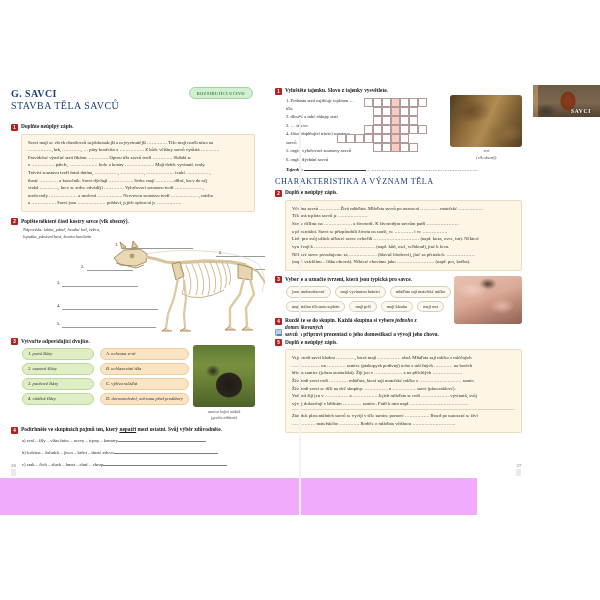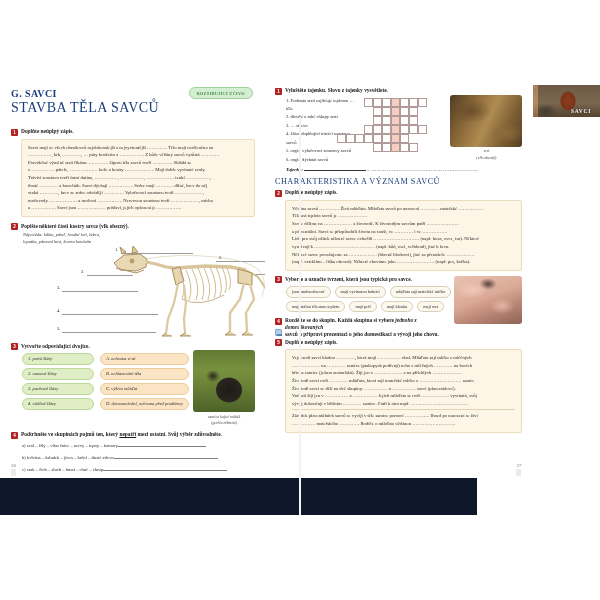--- a/index.html
+++ b/index.html
@@ -3,21 +3,21 @@
 <meta charset="utf-8">
 <style>
   * { box-sizing: border-box; }
   html, body { margin:0; padding:0; }
   body {
     width:600px; height:600px;
     background:#ffffff;
     font-family:"Liberation Serif", serif;
     overflow:hidden;
   }
-  .sheet { position:absolute; left:0; top:80px; width:477px; height:435px; background:#0f172a; display:flex; }
+  .sheet { position:absolute; left:0; top:80px; width:477px; height:435px; background:#f0abfc; display:flex; }
   .outer { position:absolute; inset:0; background:#ffffff; }
 
   
   .banner { position:absolute; left:0; top:85px; width:600px; height:32px; display:flex; overflow:hidden; }
   .banner .half { position:relative; width:300px; height:32px; display:flex; }
   .ph { height:32px; position:relative; overflow:hidden; }
   .ph-tort { width:88px; background:
       radial-gradient(ellipse 16px 11px at 22px 22px, #2e2a24 0%, #3e382e 55%, rgba(0,0,0,0) 60%),
       radial-gradient(ellipse 13px 9px at 52px 15px, #43392c 0%, #56493a 55%, rgba(0,0,0,0) 60%),
       radial-gradient(ellipse 10px 7px at 72px 10px, #50432f 0%, #60523c 55%, rgba(0,0,0,0) 60%),
@@ -41,21 +41,21 @@
   .banner-label.left { left:9px; }
   .banner-label.right { right:9px; }
 
   
   .page { width:300px; height:398px; position:relative; padding:6px 10px 0 11px; background:#ffffff; }
   .page.right { padding-left:10px; padding-right:11px; }
   .gutter { position:absolute; left:299px; top:117px; width:2px; height:398px; background:#f2f2f2; }
 
   
   h1.chapter { font-size:10px; color:#1a3f7a; letter-spacing:.4px; margin:2px 0 1px 0; font-weight:bold; }
-  h2.section { font-size:14px; color:#1a3f7a; letter-spacing:.5px; margin:0 0 12px 0; font-weight:normal; }
+  h2.section { font-size:10px; color:#1a3f7a; letter-spacing:.5px; margin:0 0 12px 0; font-weight:normal; }
   h2.section2 { font-size:8.2px; color:#1a3f7a; letter-spacing:.5px; margin:5px 0 3px 0; font-weight:normal; }
 
   .badge { position:absolute; right:12px; top:7px; background:#d4eed2; border:1px solid #9ed49a;
       color:#3e8a40; font-size:4.2px; letter-spacing:.35px; padding:2.5px 7px; border-radius:8px; font-weight:bold; }
 
   .ex { display:flex; align-items:flex-start; gap:3px; margin-top:4px; }
   .num { flex:0 0 auto; width:7px; height:7px; background:#b32222; color:#fff; font-size:4.6px;
       display:flex; align-items:center; justify-content:center; border-radius:1px;
       font-family:"Liberation Sans", sans-serif; font-weight:bold; margin-top:.5px; }
   .ex-title { font-size:5.4px; font-weight:bold; color:#1a1a1a; line-height:1.25; }
@@ -363,21 +363,21 @@
           <div class="cap">(vlk obecný)</div>
         </div>
       </div>
 
       <div class="tajenka">
         <span>Tajenka:</span>
         <span style="display:inline-block; width:62px; border-bottom:.6px solid #333; height:5px;"></span>
         <span class="dots">– ………………………………………………………</span>
       </div>
 
-      <h2 class="section2">CHARAKTERISTIKA A VÝZNAM SAVCŮ</h2>
+      <h2 class="section2">CHARAKTERISTIKA A VÝZNAM TĚLA</h2>
 
       <div class="ex" style="margin-top:1px;">
         <div class="num">2</div>
         <div class="ex-title">Doplňte neúplpý zápis.</div>
       </div>
       <div class="cream">
         <div class="ln">Většina savců …………. Živá mláďata. Mláďata savců po narození ………… mateřské …………….</div>
         <div class="ln">Tělesná teplota savců je ……………….</div>
         <div class="ln">Savce dělíme na ……………… a živorodé. K živorodým savcům patří …………………</div>
         <div class="ln">a placentální. Savci se přizpůsobili životu na souši, ve ………… i ve …………….</div>

